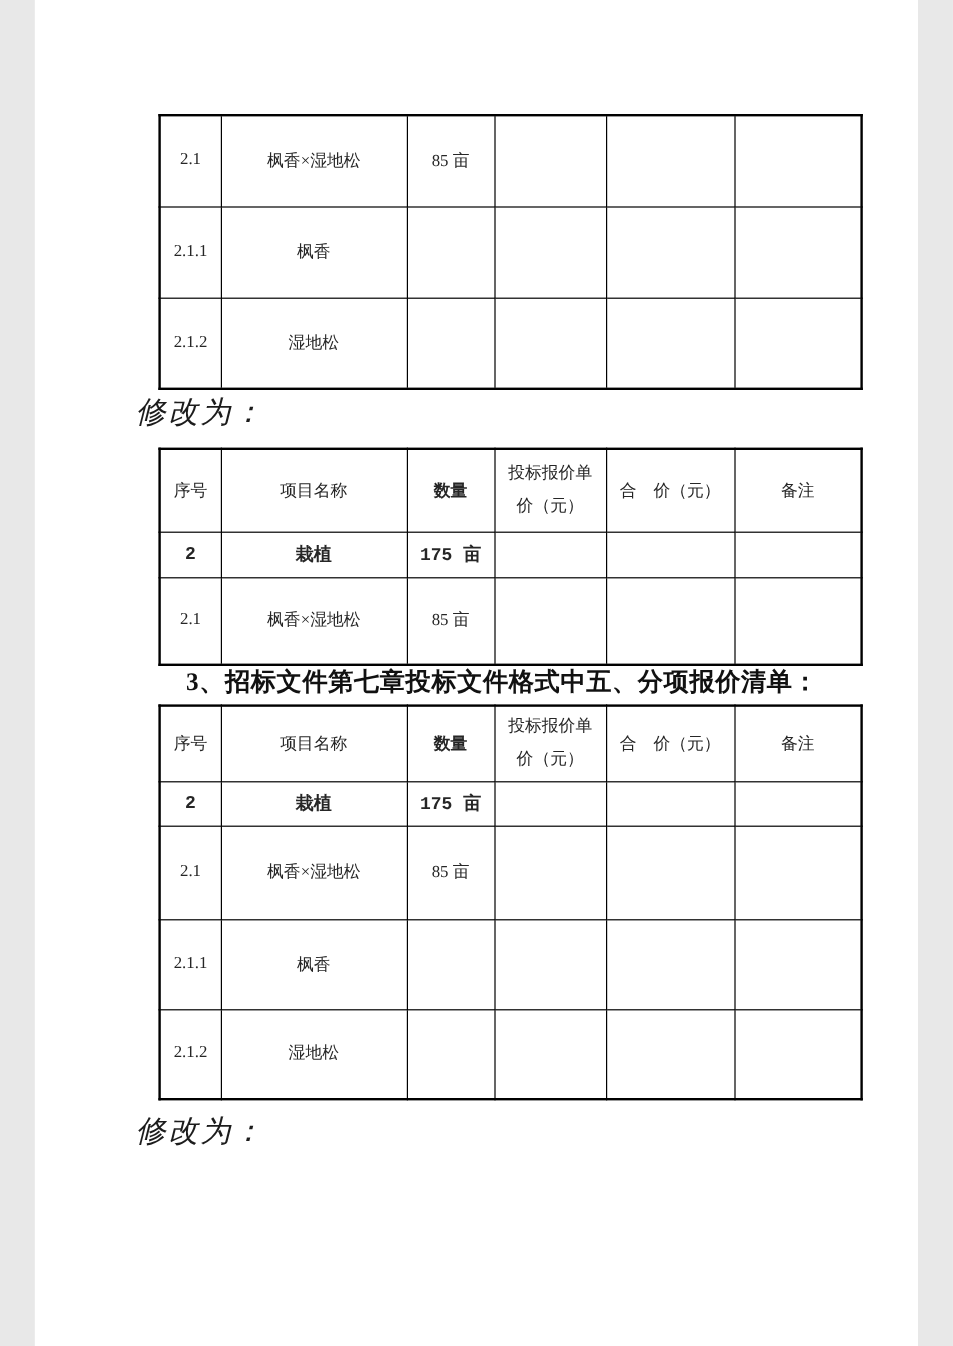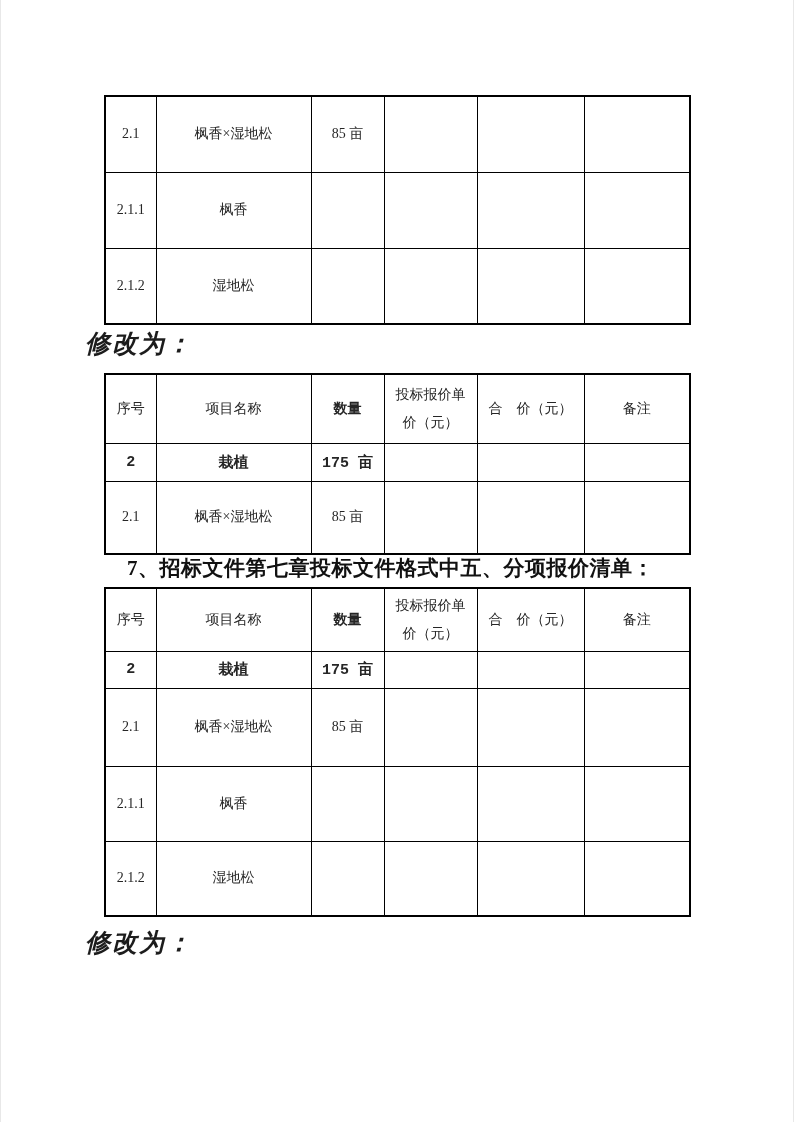--- a/index.html
+++ b/index.html
@@ -1,18 +1,18 @@
 <!DOCTYPE html>
 <html><head>
 <meta charset="utf-8">
 <style>
   html, body { margin: 0; padding: 0; background: #e8e8e8; }
   .page {
     position: relative;
-    width: 792px;
+    width: 736px;
     height: 1122px;
     margin: 0 auto;
     background: #ffffff;
     font-family: "Liberation Serif", serif;
     color: #262626;
     overflow: hidden;
   }
 
   table.doc-table {
     position: absolute;
@@ -44,21 +44,21 @@
   tr.h38 { height: 38px; }
   tr.h37 { height: 37px; }
   tr.h73 { height: 73px; }
   tr.h78 { height: 78px; }
   tr.h75 { height: 75px; }
 
   .modify-label {
     position: absolute;
     left: 84px;
     font-size: 25px;
-    font-weight: bold;
+    font-weight: normal;
     font-style: italic;
     color: #1c1c1c;
     letter-spacing: 2px;
   }
   .label-top { top: 327px; }
   .label-bottom { top: 926px; }
 
   .section-heading {
     position: absolute;
     left: 126px;
@@ -147,21 +147,21 @@
         <td>2.1</td>
         <td>枫香×湿地松</td>
         <td>85 亩</td>
         <td></td>
         <td></td>
         <td></td>
       </tr>
     </tbody>
   </table>
 
-  <div class="section-heading">7、招标文件第七章投标文件格式中五、分项报价清单：</div>
+  <div class="section-heading">3、招标文件第七章投标文件格式中五、分项报价清单：</div>
 
   <table class="doc-table t3">
     <colgroup>
         <col style="width:51px">
         <col style="width:155px">
         <col style="width:73px">
         <col style="width:93px">
         <col style="width:107px">
         <col style="width:106px">
       </colgroup>

